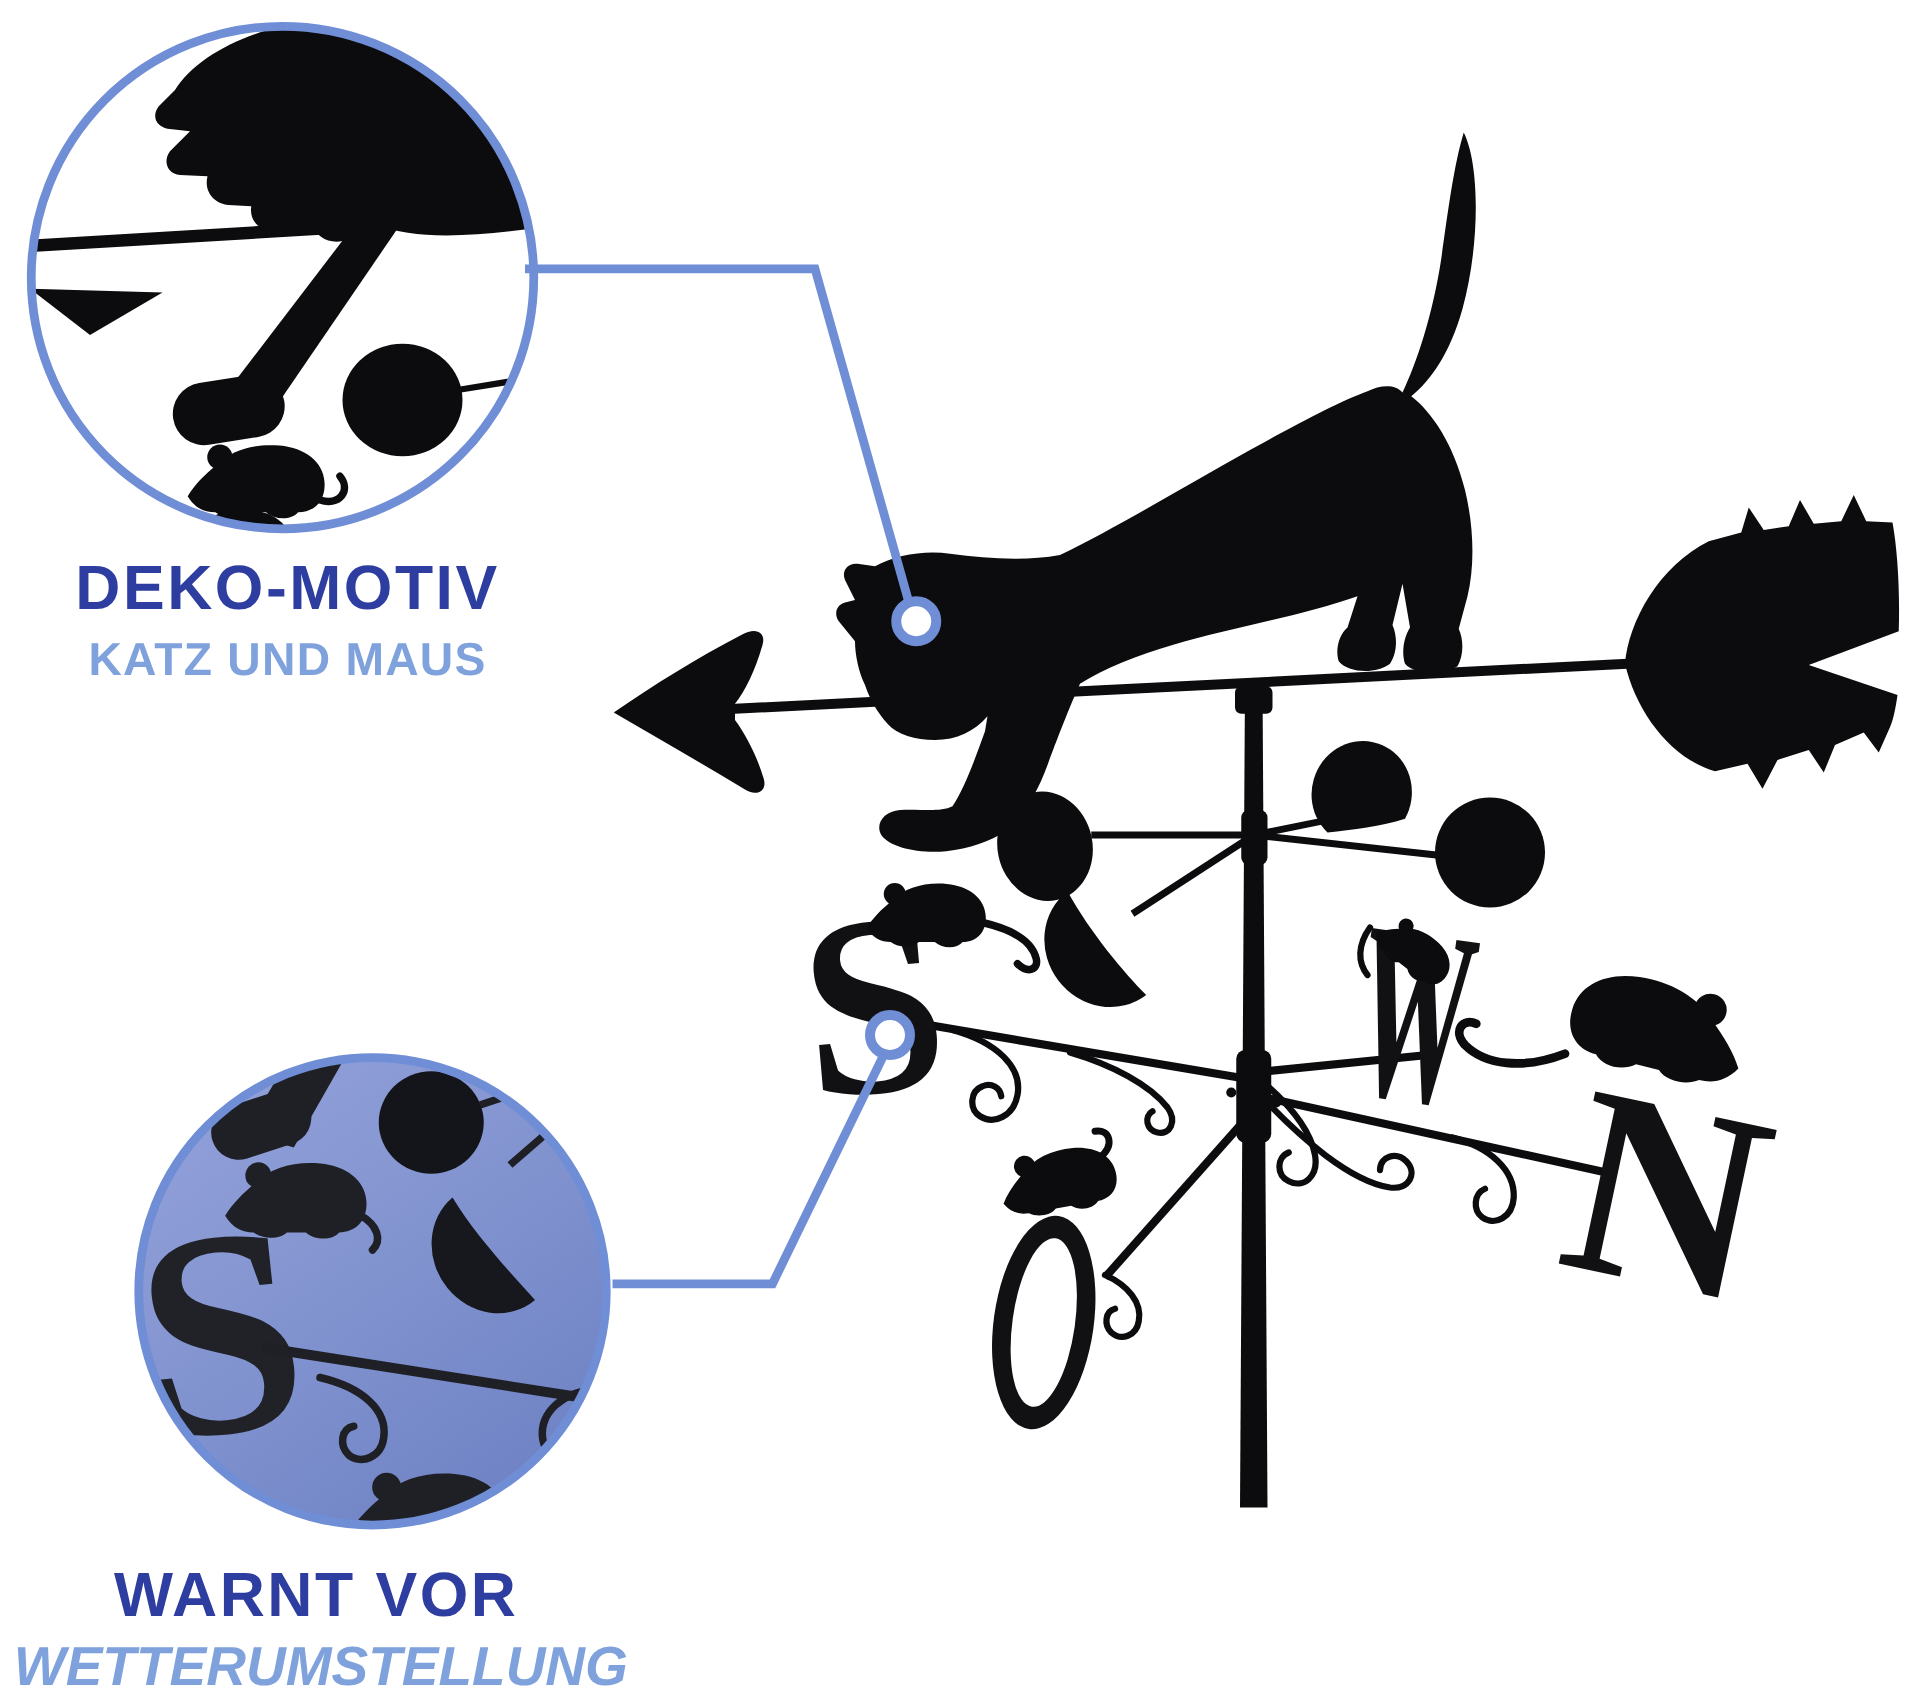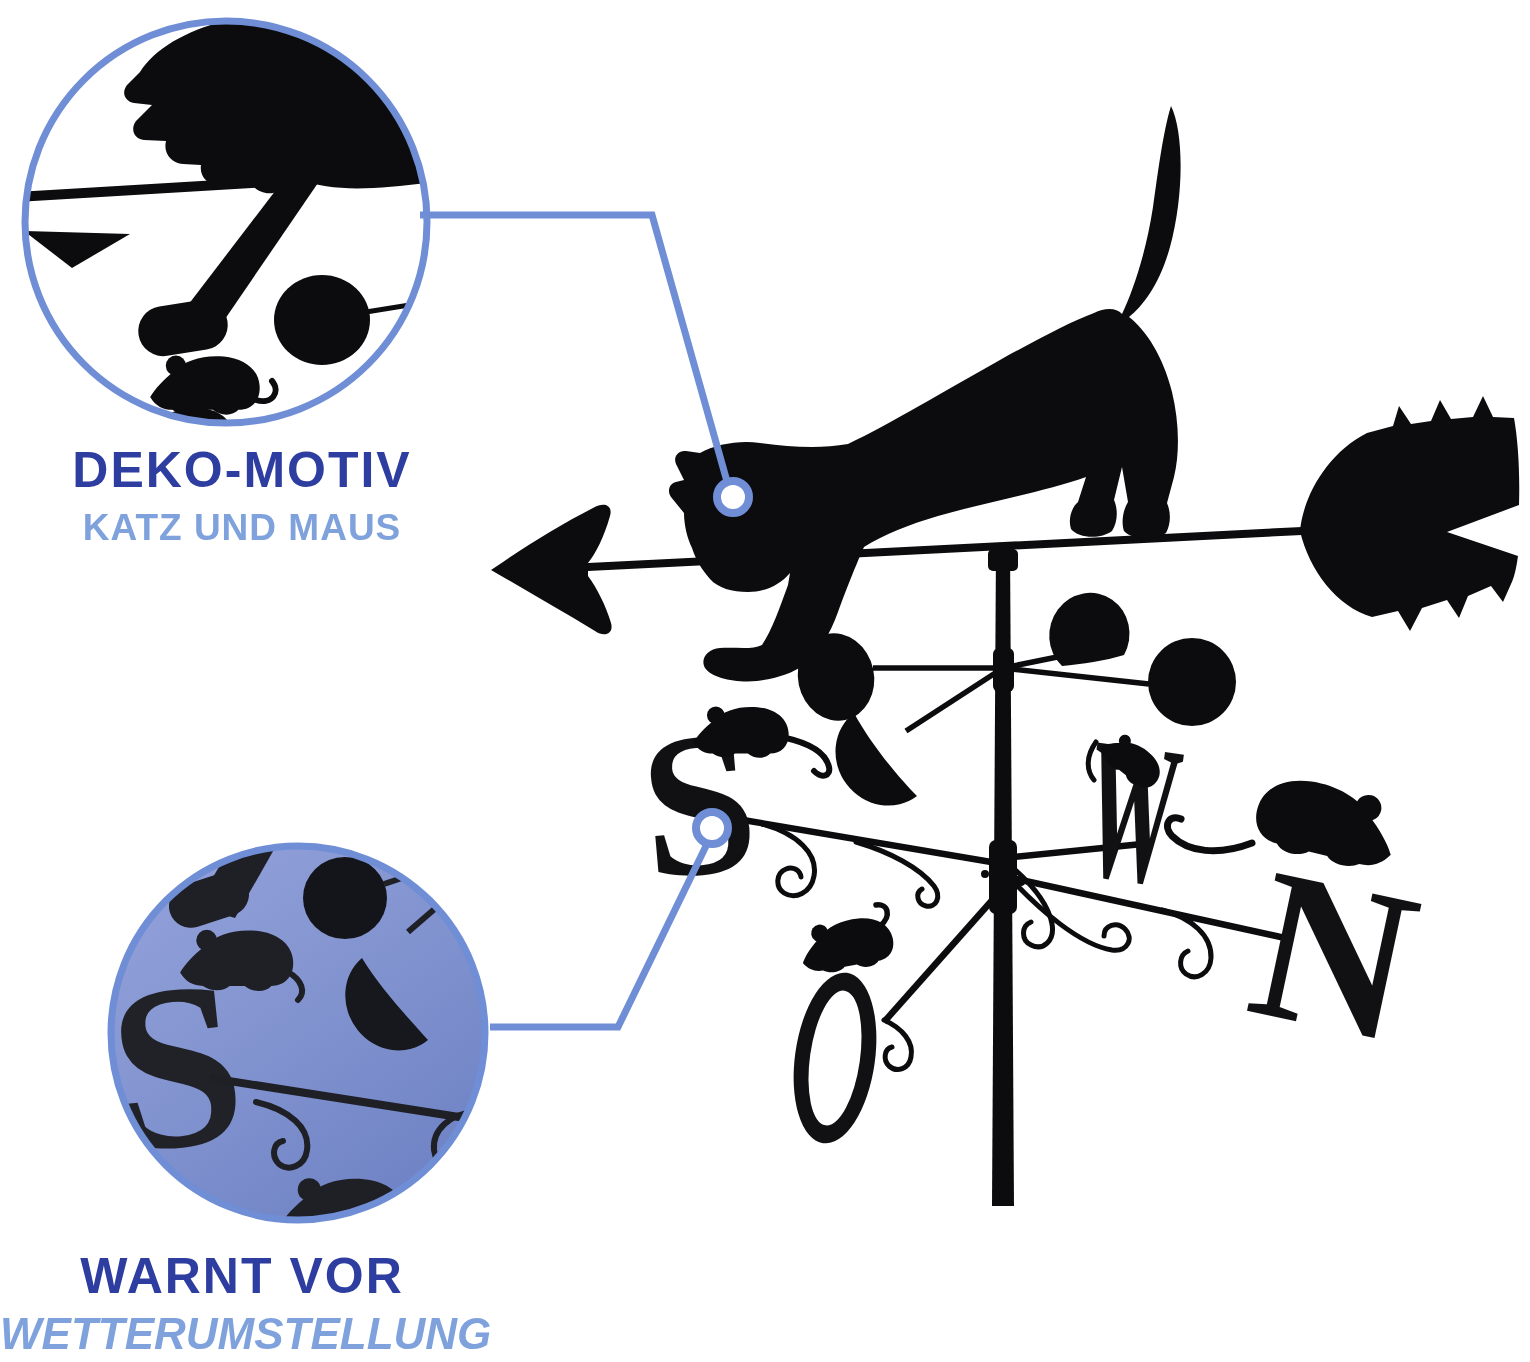--- a/index.html
+++ b/index.html
@@ -274,23 +274,23 @@
   </g>
 
   <g stroke="#6F8ED6" stroke-width="7" fill="none">
     <path d="M 420,215 L 652,215 L 728,485"></path>
     <path d="M 490,1027 L 618,1027 L 706,846"></path>
   </g>
   <circle cx="733" cy="497" r="16" fill="#ffffff" stroke="#6F8ED6" stroke-width="8"></circle>
   <circle cx="712" cy="828" r="16" fill="#ffffff" stroke="#6F8ED6" stroke-width="8"></circle>
 </svg>
 
-  <div class="caption top" style="left:16px;top:442px;width:452px">
+  <div class="caption top" style="left:4px;top:442px;width:452px">
     <div class="cap-line1">DEKO-MOTIV</div>
     <div class="cap-line2">KATZ UND MAUS</div>
   </div>
 
-  <div class="caption bottom" style="left:0;top:1248px;width:484px">
+  <div class="caption bottom" style="left:11px;top:1248px;width:484px">
     <div class="cap-line1">WARNT VOR</div>
     <div class="cap-line2">WETTERUMSTELLUNG</div>
   </div>
 
 </div>
 
 </body></html>

